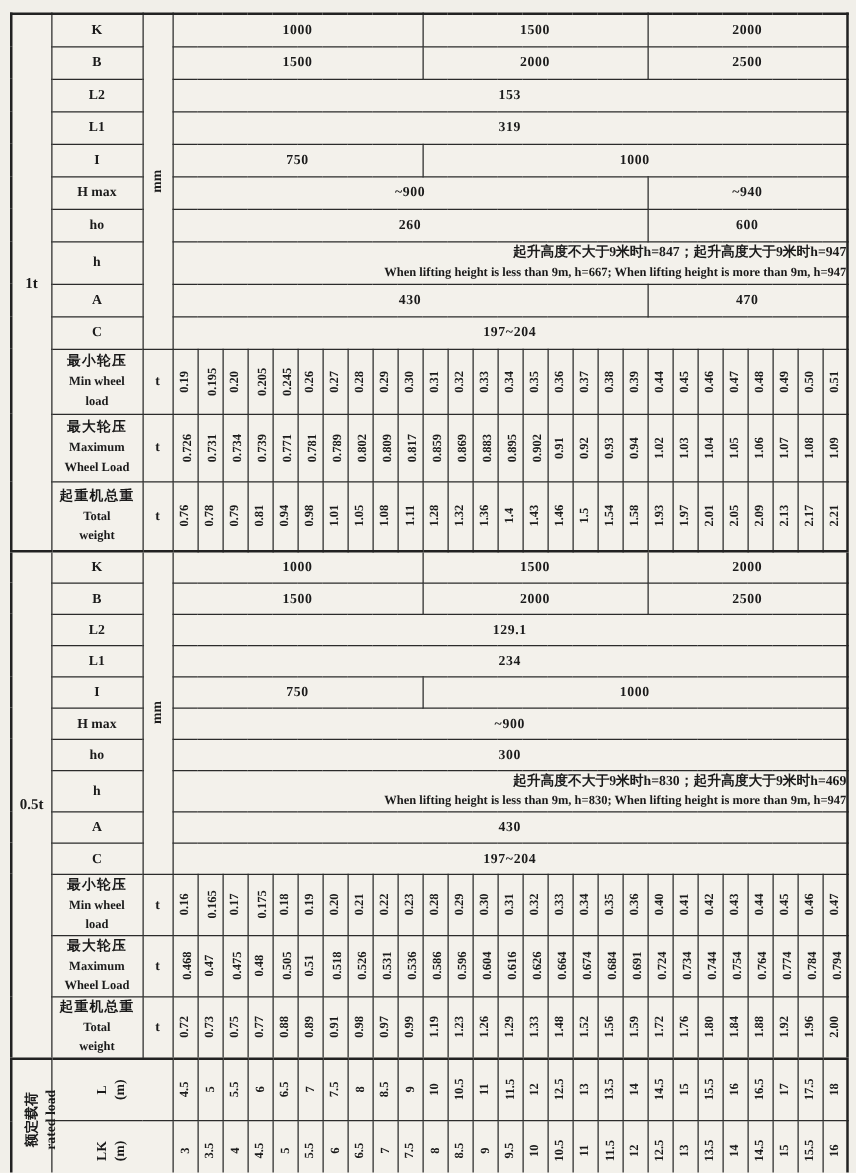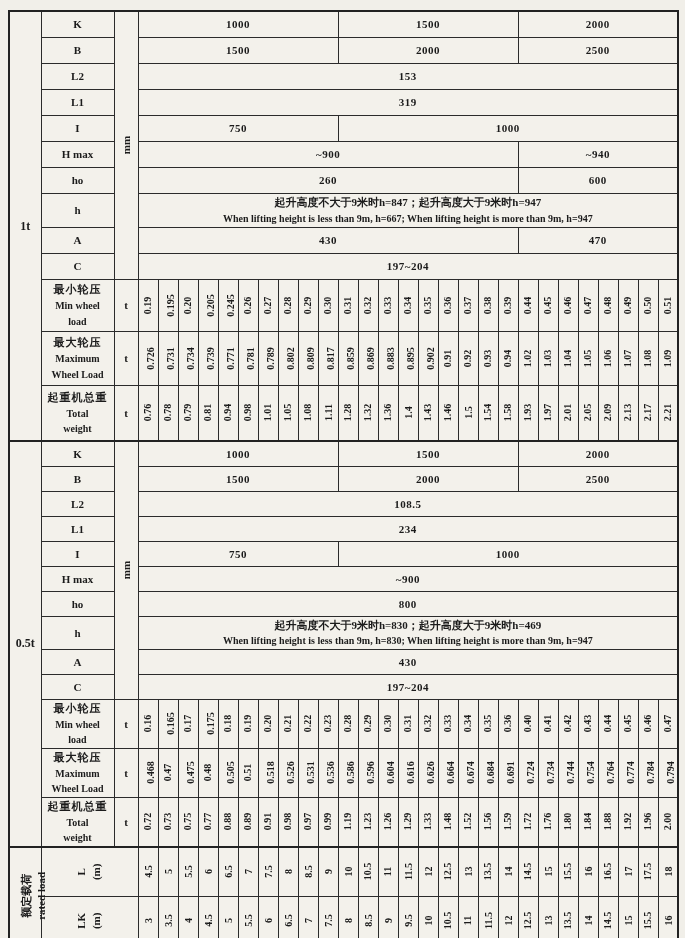--- a/index.html
+++ b/index.html
@@ -16,21 +16,21 @@
   }
   td{
     border:1px solid #2b2b2b;text-align:center;vertical-align:middle;
     font-weight:bold;padding:0;
   }
   tr.sec-top td{border-top:2px solid #222;}
   td.group{font-size:12px;}
   td.param{font-size:11px;}
   td.unitcell{font-size:11px;}
   td.dimval{font-size:11px;letter-spacing:0.5px;}
-  td.hnote{font-size:10px;line-height:1.5;}
+  td.hnote{font-size:10px;line-height:1.5;text-align:right;}
   td.hnote .cn{font-size:11px;}
   td.hnote .en{font-size:10px;}
   td.loadlabel{font-size:10px;line-height:1.55;}
   td.loadlabel .cn{font-size:11px;letter-spacing:1px;text-align:center;}
   td.num{font-size:10px;overflow:visible;}
   .vt{display:inline-block;transform:rotate(-90deg);white-space:nowrap;}
   .vt2{display:inline-block;transform:rotate(-90deg);white-space:nowrap;line-height:1.35;font-size:11px;}
   .vt2 div{white-space:nowrap;}
 </style>
 </head>
@@ -238,38 +238,38 @@
           <td class="dimval" colspan="8">2000</td>
         </tr>
         <tr style="height: 25px;">
           <td class="param">B</td>
           <td class="dimval" colspan="10">1500</td>
           <td class="dimval" colspan="9">2000</td>
           <td class="dimval" colspan="8">2500</td>
         </tr>
         <tr style="height: 25px;">
           <td class="param">L2</td>
-          <td class="dimval" colspan="27">108.5</td>
+          <td class="dimval" colspan="27">129.1</td>
         </tr>
         <tr style="height: 25px;">
           <td class="param">L1</td>
           <td class="dimval" colspan="27">234</td>
         </tr>
         <tr style="height: 25px;">
           <td class="param">I</td>
           <td class="dimval" colspan="10">750</td>
           <td class="dimval" colspan="17">1000</td>
         </tr>
         <tr style="height: 25px;">
           <td class="param">H max</td>
           <td class="dimval" colspan="27">~900</td>
         </tr>
         <tr style="height: 25px;">
           <td class="param">ho</td>
-          <td class="dimval" colspan="27">800</td>
+          <td class="dimval" colspan="27">300</td>
         </tr>
         <tr style="height: 33px;">
           <td class="param">h</td>
           <td class="hnote" colspan="27">
             <div class="cn">起升高度不大于9米时h=830；起升高度大于9米时h=469</div>
             <div class="en">When lifting height is less than 9m, h=830; When lifting height is more than 9m, h=947</div>
           </td>
         </tr>
         <tr style="height: 25px;">
           <td class="param">A</td>

